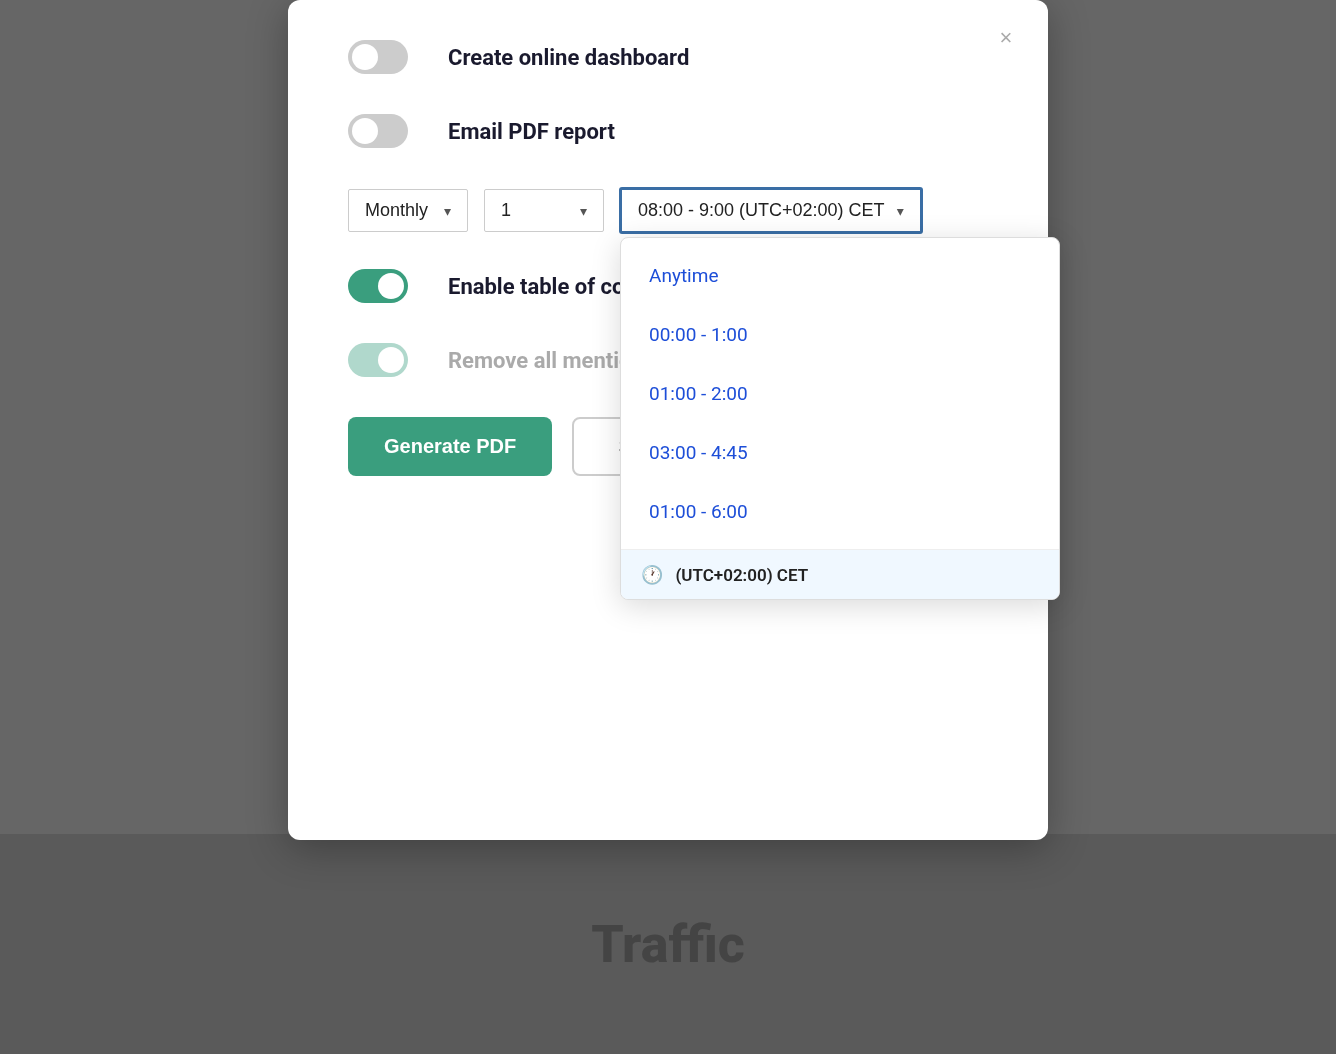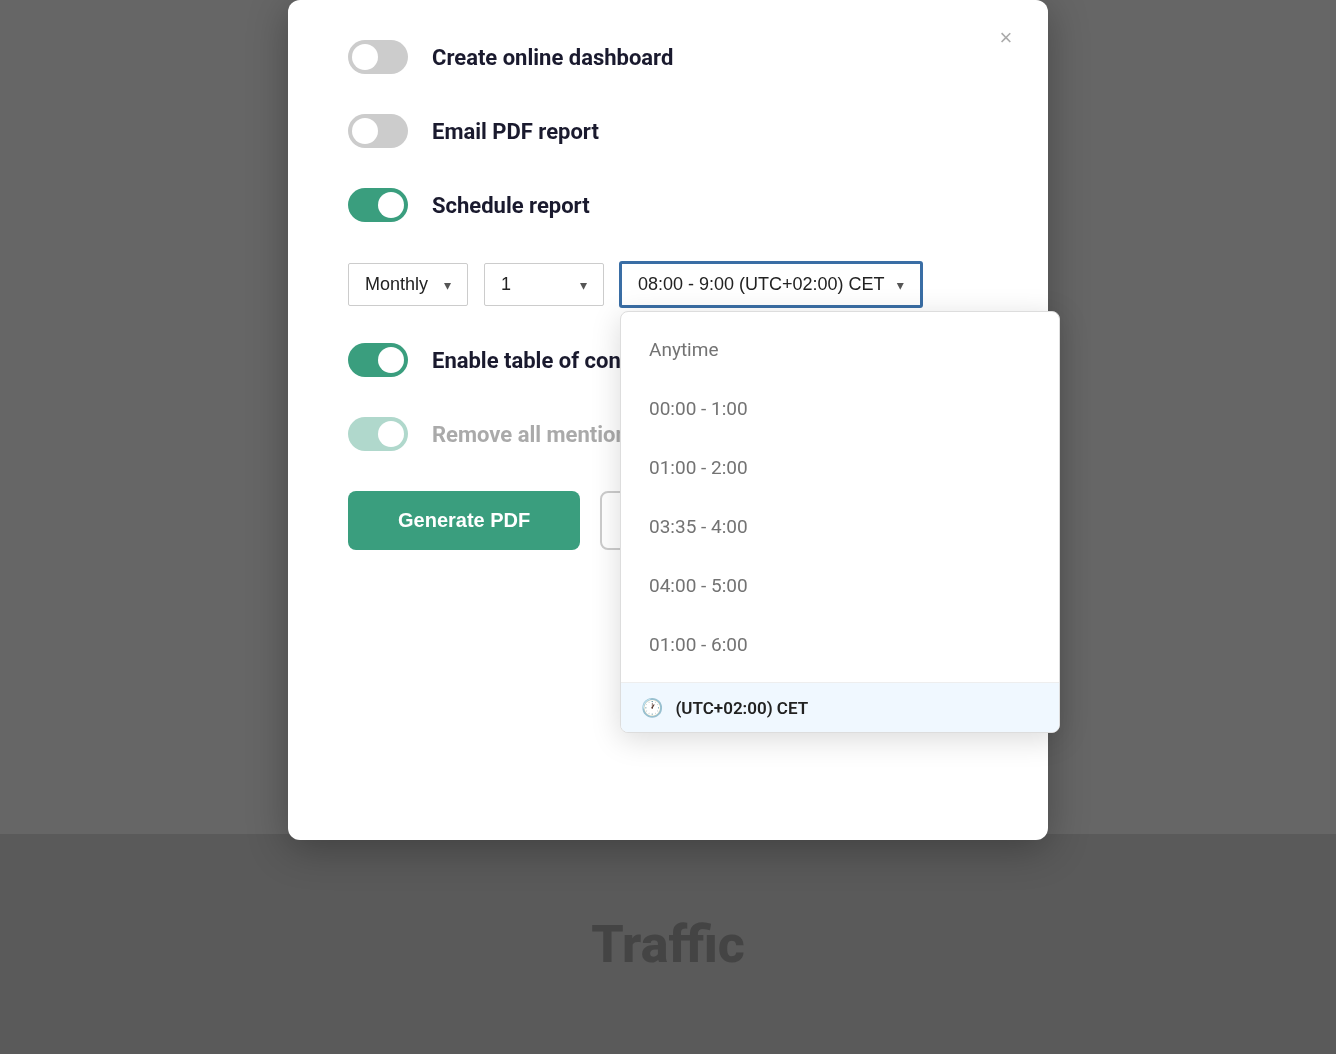--- a/index.html
+++ b/index.html
@@ -72,21 +72,21 @@
       color: #aaa;
       font-size: 22px;
       border: none;
       background: none;
     }
 
     
     .toggle-row {
       display: flex;
       align-items: center;
-      gap: 24px;
+      gap: 40px;
       margin-bottom: 40px;
     }
 
     .toggle-switch {
       position: relative;
       width: 60px;
       height: 34px;
       flex-shrink: 0;
     }
 
@@ -201,21 +201,21 @@
 
     .dropdown-items {
       max-height: 420px;
       overflow-y: auto;
       padding: 8px 0;
     }
 
     .dropdown-item {
       padding: 18px 28px;
       font-size: 19px;
-      color: #737373;
+      color: #1d4ed8;
       cursor: pointer;
       white-space: nowrap;
     }
 
     
     .dropdown-items::-webkit-scrollbar {
       width: 6px;
     }
     .dropdown-items::-webkit-scrollbar-track {
       background: #f5f5f5;
@@ -248,21 +248,21 @@
       display: flex;
       gap: 20px;
       margin-top: 10px;
     }
 
     .btn-primary {
       background: #3a9e7e;
       color: #fff;
       border: none;
       border-radius: 8px;
-      padding: 16px 50px;
+      padding: 16px 36px;
       font-size: 20px;
       font-weight: 700;
       cursor: pointer;
       min-width: 200px;
     }
 
     .btn-secondary {
       background: #fff;
       color: #555;
       border: 2px solid #ccc;
@@ -305,27 +305,20 @@
     </div>
 
     <div class="toggle-row">
       <label class="toggle-switch">
         <input type="checkbox" style="">
         <span class="toggle-slider"></span>
       </label>
       <span class="toggle-label">Email PDF report</span>
     </div>
 
-    <div class="toggle-row">
-      <label class="toggle-switch">
-        <input type="checkbox" checked="" style="">
-        <span class="toggle-slider"></span>
-      </label>
-      <span class="toggle-label">Schedule report</span>
-    </div>
 
     <div class="schedule-row">
 
       <div class="select-wrapper">
         <button class="select-btn">
           <span>Monthly</span>
           <span class="chevron">▾</span>
         </button>
       </div>
 
@@ -348,24 +341,21 @@
             <div class="dropdown-item">
               <span>Anytime</span>
             </div>
             <div class="dropdown-item">
               <span>00:00 - 1:00</span>
             </div>
             <div class="dropdown-item">
               <span>01:00 - 2:00</span>
             </div>
             <div class="dropdown-item">
-              <span>03:35 - 4:00</span>
-            </div>
-            <div class="dropdown-item">
-              <span>04:00 - 5:00</span>
+              <span>03:00 - 4:45</span>
             </div>
             <div class="dropdown-item">
               <span>01:00 - 6:00</span>
             </div>
 
           </div>
 
           <div class="timezone-footer">
             <span class="clock-icon">🕐</span>
             <span>(UTC+02:00) CET</span>

